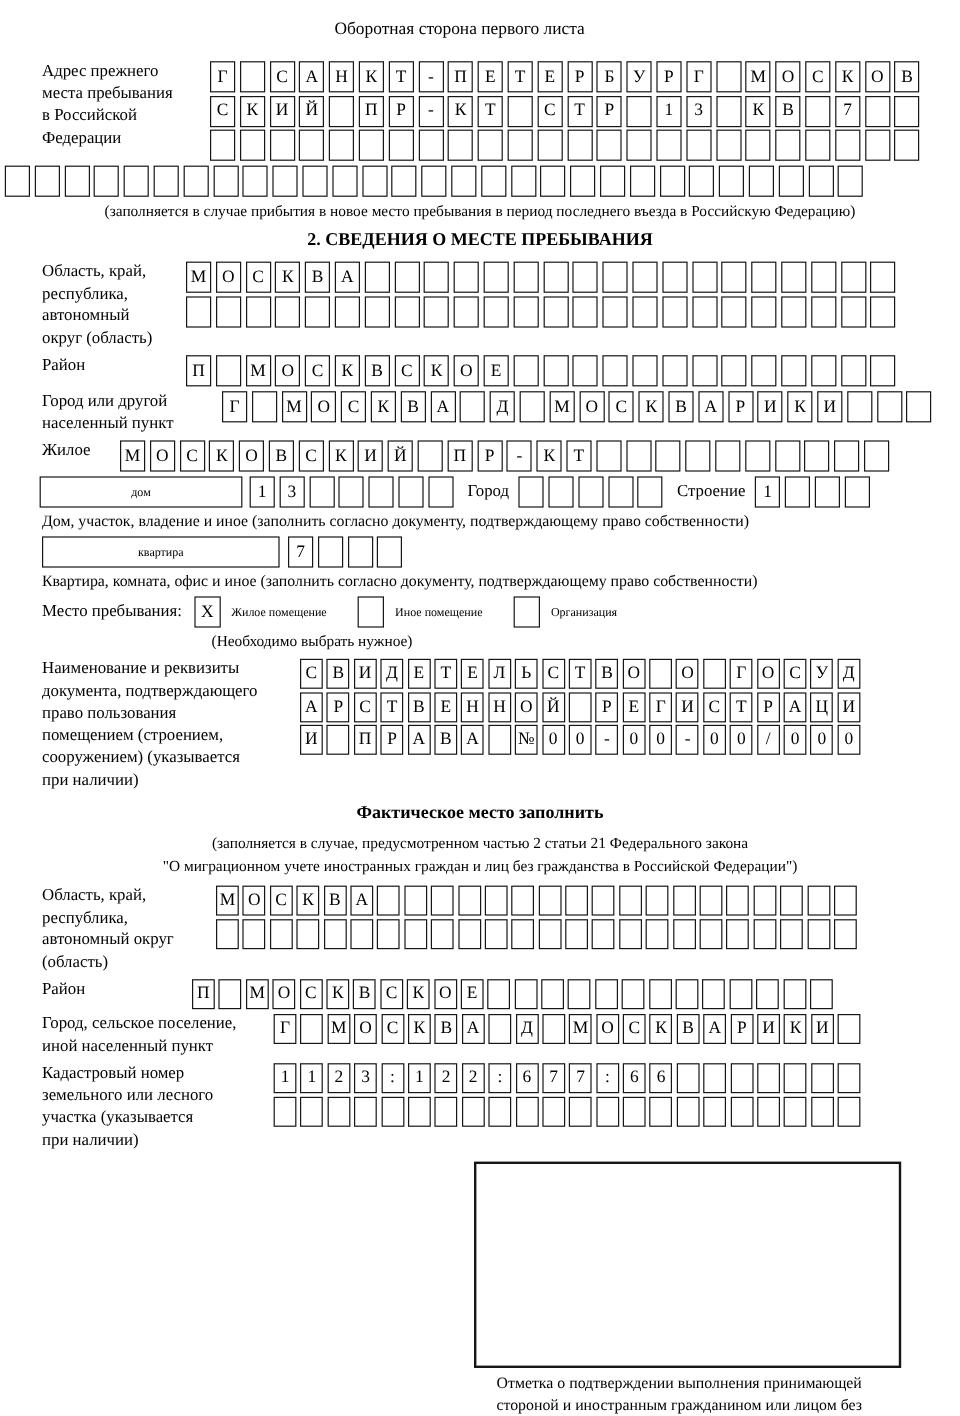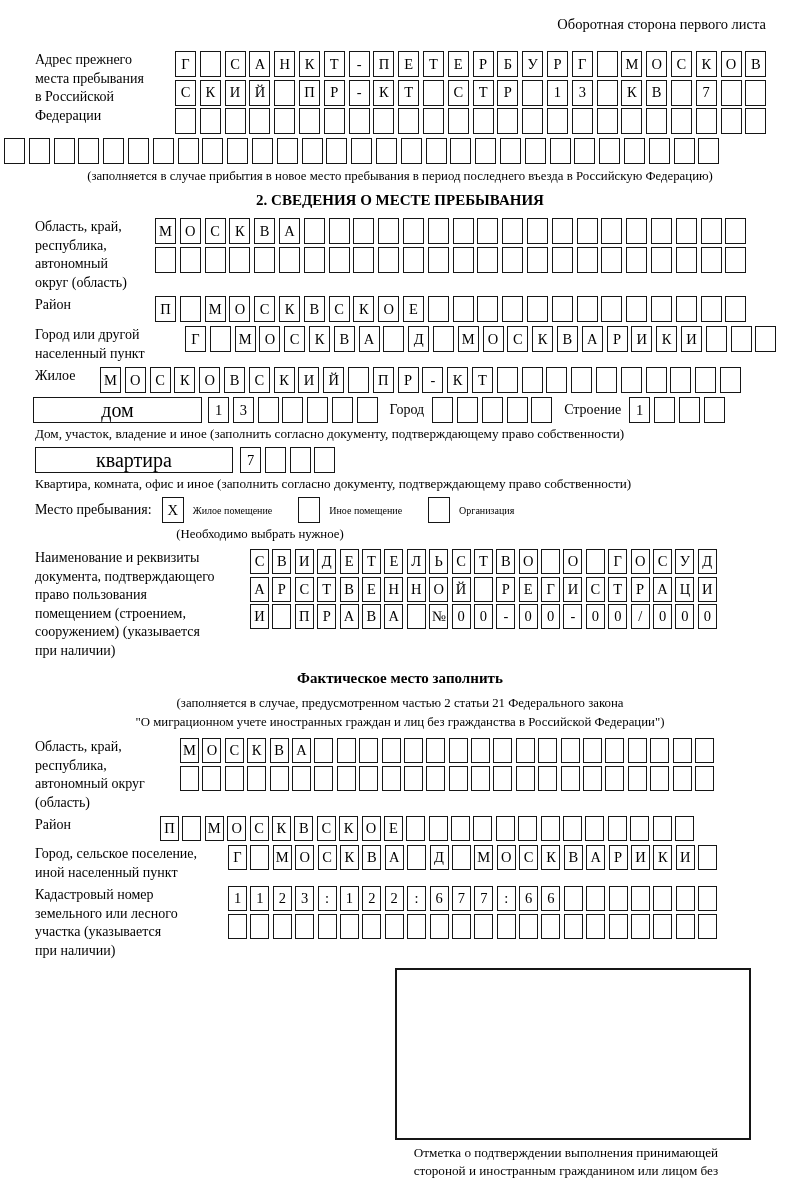--- a/index.html
+++ b/index.html
@@ -6,21 +6,21 @@
   .page{
     position:relative;
     width:800px;height:1180px;
     background:#fff;color:#000;
     font-family:"Liberation Serif",serif;
     box-sizing:border-box;
     padding-top:16px;
     overflow:hidden;
   }
   .corner-note{
-    text-align:right;
+    text-align:center;
     padding-right:34px;
     font-size:14.5px;
     margin-bottom:18px;
   }
   .frow{display:flex;align-items:flex-start;border-radius:19px;}
   .flabel{
     font-size:14px;line-height:18.5px;
     white-space:pre-line;flex:none;
     padding-left:35px;box-sizing:border-box;
   }
@@ -38,21 +38,21 @@
     box-sizing:content-box;
   }
   .tight .cell{width:17px;height:23px;margin-right:3.4px;}
   .fullrow{margin-left:4px;margin-top:2.5px;}
   .note{font-size:12.8px;text-align:center;line-height:17px;}
   .sec-title{font-size:15px;font-weight:bold;text-align:center;margin:7px 0 9px 0;}
   .mb{margin-bottom:4px;}
   .wbox{
     flex:none;border:1.6px solid #161616;height:24px;
     display:flex;align-items:center;justify-content:center;
-    font-size:20px;box-sizing:content-box;
+    font-size:10px;box-sizing:content-box;
   }
   .dombox{width:167px;margin-left:33px;margin-right:6px;}
   .kvbox{width:196px;margin-left:35px;margin-right:7px;}
   .inline-label{font-size:14px;line-height:26px;margin:0 8px;flex:none;}
   .caption{font-size:13.2px;margin:3px 0 5px 35px;}
   .mestorow{margin-top:4px;align-items:center;}
   .mesto-label{font-size:14px;margin-left:35px;margin-right:10px;}
   .cb{
     flex:none;width:20px;height:24px;border:1.6px solid #161616;
     display:inline-flex;align-items:center;justify-content:center;

